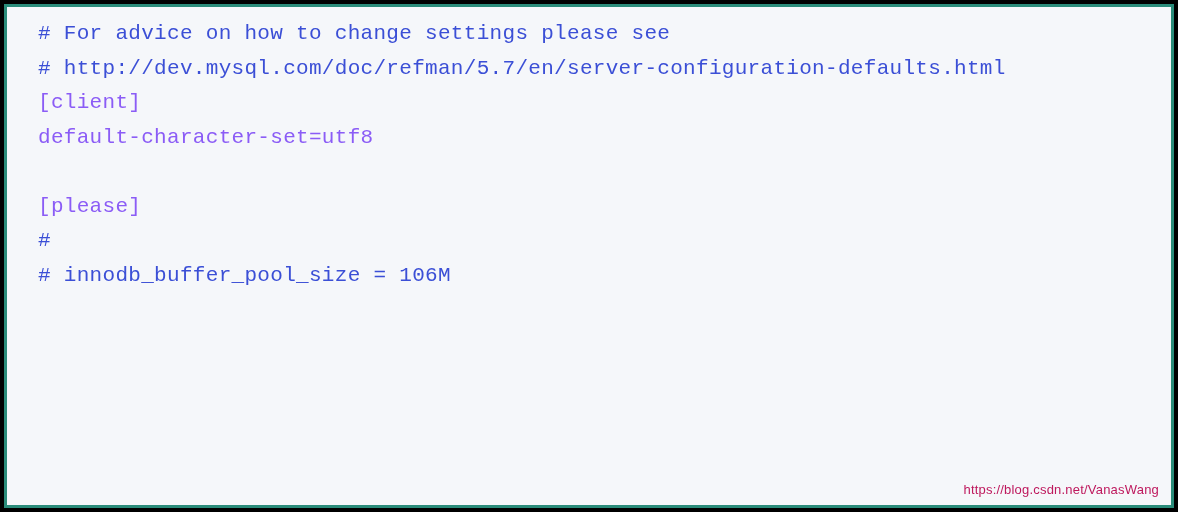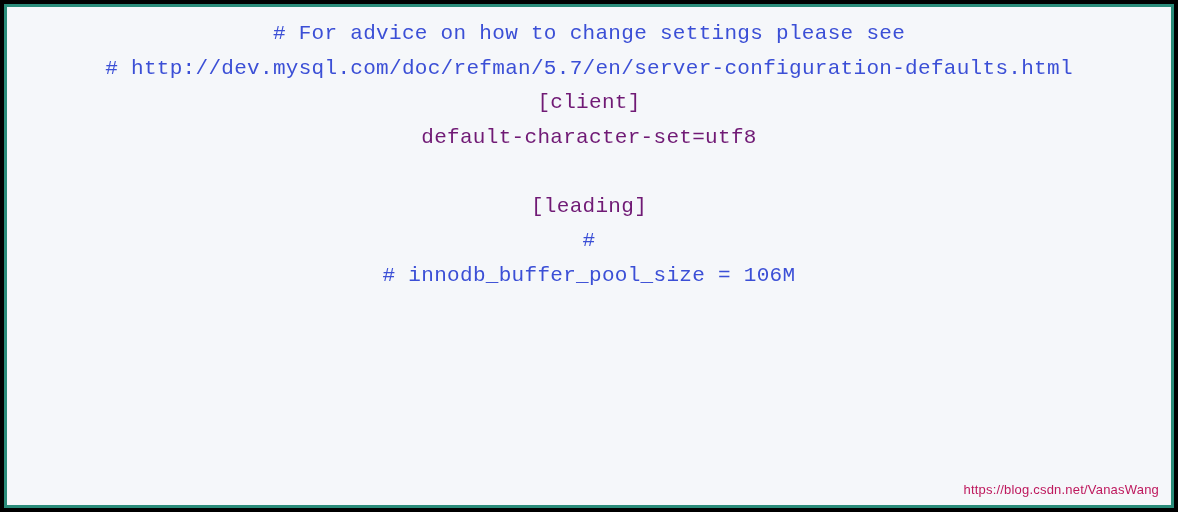--- a/index.html
+++ b/index.html
@@ -20,34 +20,33 @@
       background: #2a8c7a;
       padding: 3px;
     }
     .code-container {
       width: 100%;
       height: 100%;
       background: #f5f7fa;
       padding: 10px 31px;
       position: relative;
       overflow: hidden;
-      text-align: center;
     }
     .code-line {
       font-size: 21px;
       line-height: 34.5px;
       white-space: pre;
       font-family: "Consolas", "Monaco", "Courier New", monospace;
       letter-spacing: 0.3px;
     }
     .comment {
       color: #3b4fd6;
     }
     .config {
-      color: #701a75;
+      color: #8b5cf6;
     }
     .watermark {
       position: absolute;
       bottom: 8px;
       right: 12px;
       font-size: 13px;
       color: #be185d;
       font-family: Arial, sans-serif;
       letter-spacing: 0.2px;
     }
@@ -55,18 +54,18 @@
 </head>
 <body>
 
 <div class="outer-border">
   <div class="code-container">
     <div class="code-line comment"># For advice on how to change settings please see</div>
     <div class="code-line comment"># http://dev.mysql.com/doc/refman/5.7/en/server-configuration-defaults.html</div>
     <div class="code-line config">[client]</div>
     <div class="code-line config">default-character-set=utf8</div>
     <div class="code-line">&nbsp;</div>
-    <div class="code-line config">[leading]</div>
+    <div class="code-line config">[please]</div>
     <div class="code-line comment">#</div>
     <div class="code-line comment"># innodb_buffer_pool_size = 106M</div>
     <div class="watermark">https://blog.csdn.net/VanasWang</div>
   </div>
 </div>
 
 </body></html>

